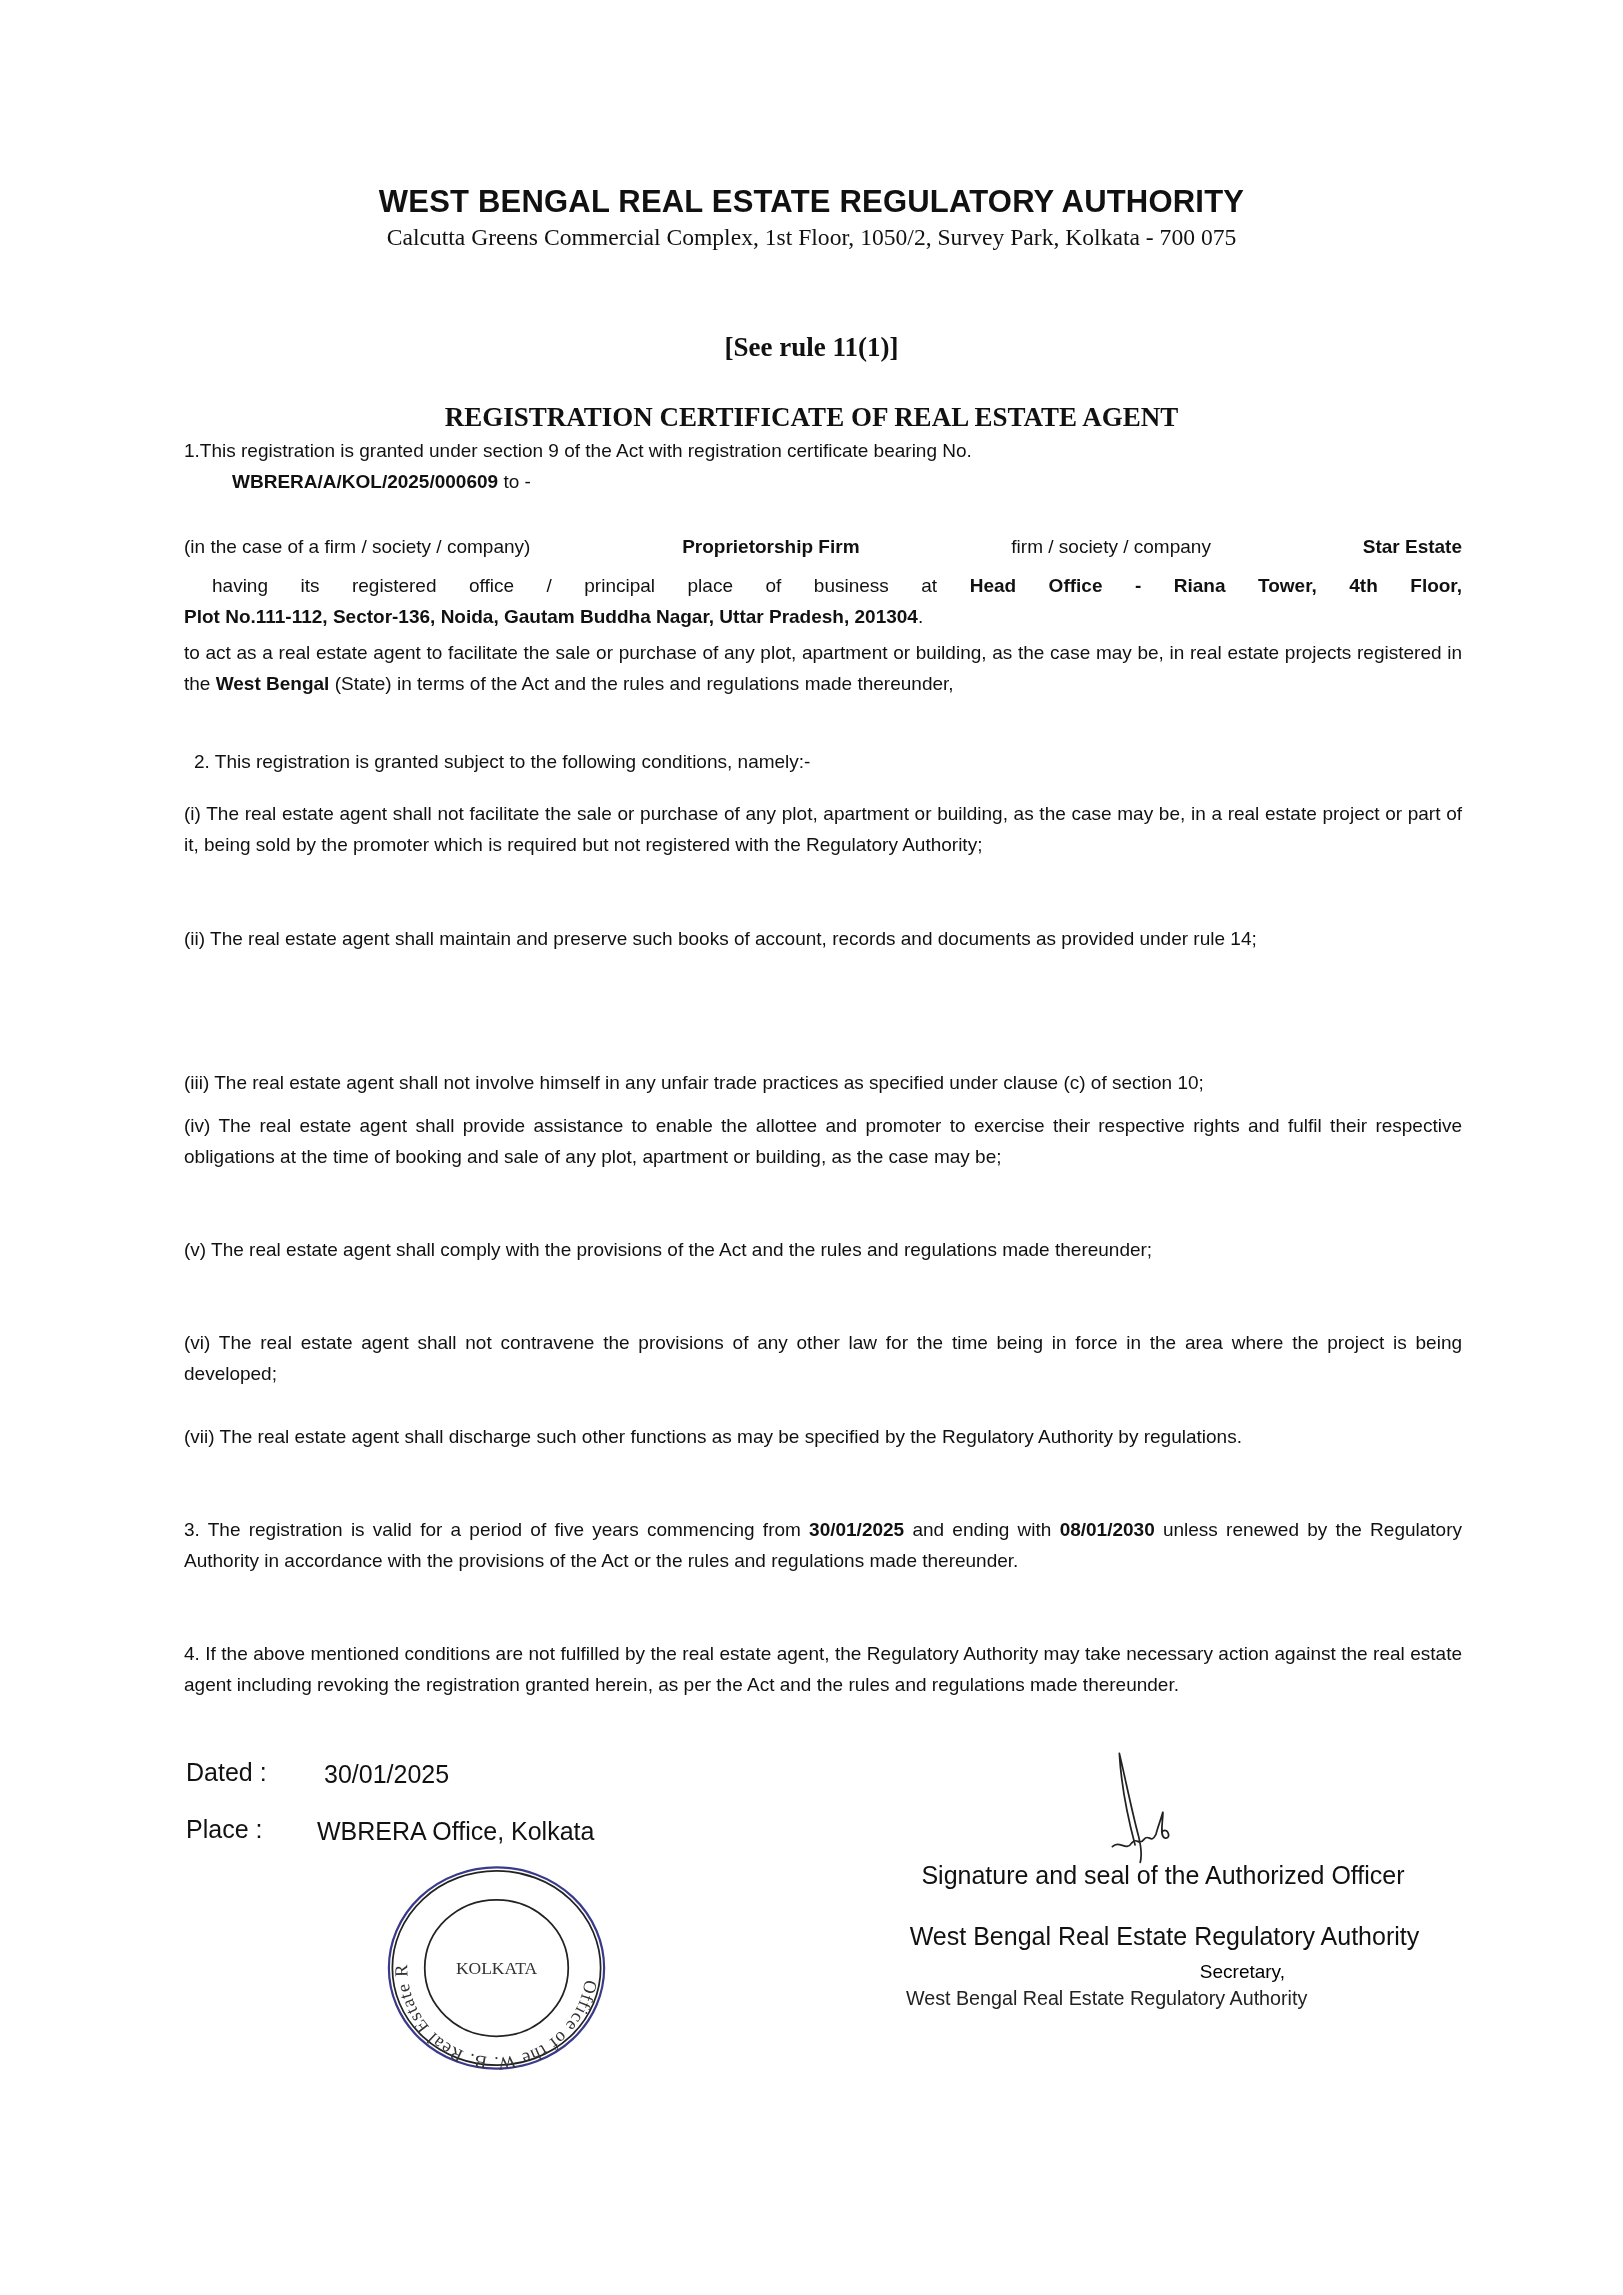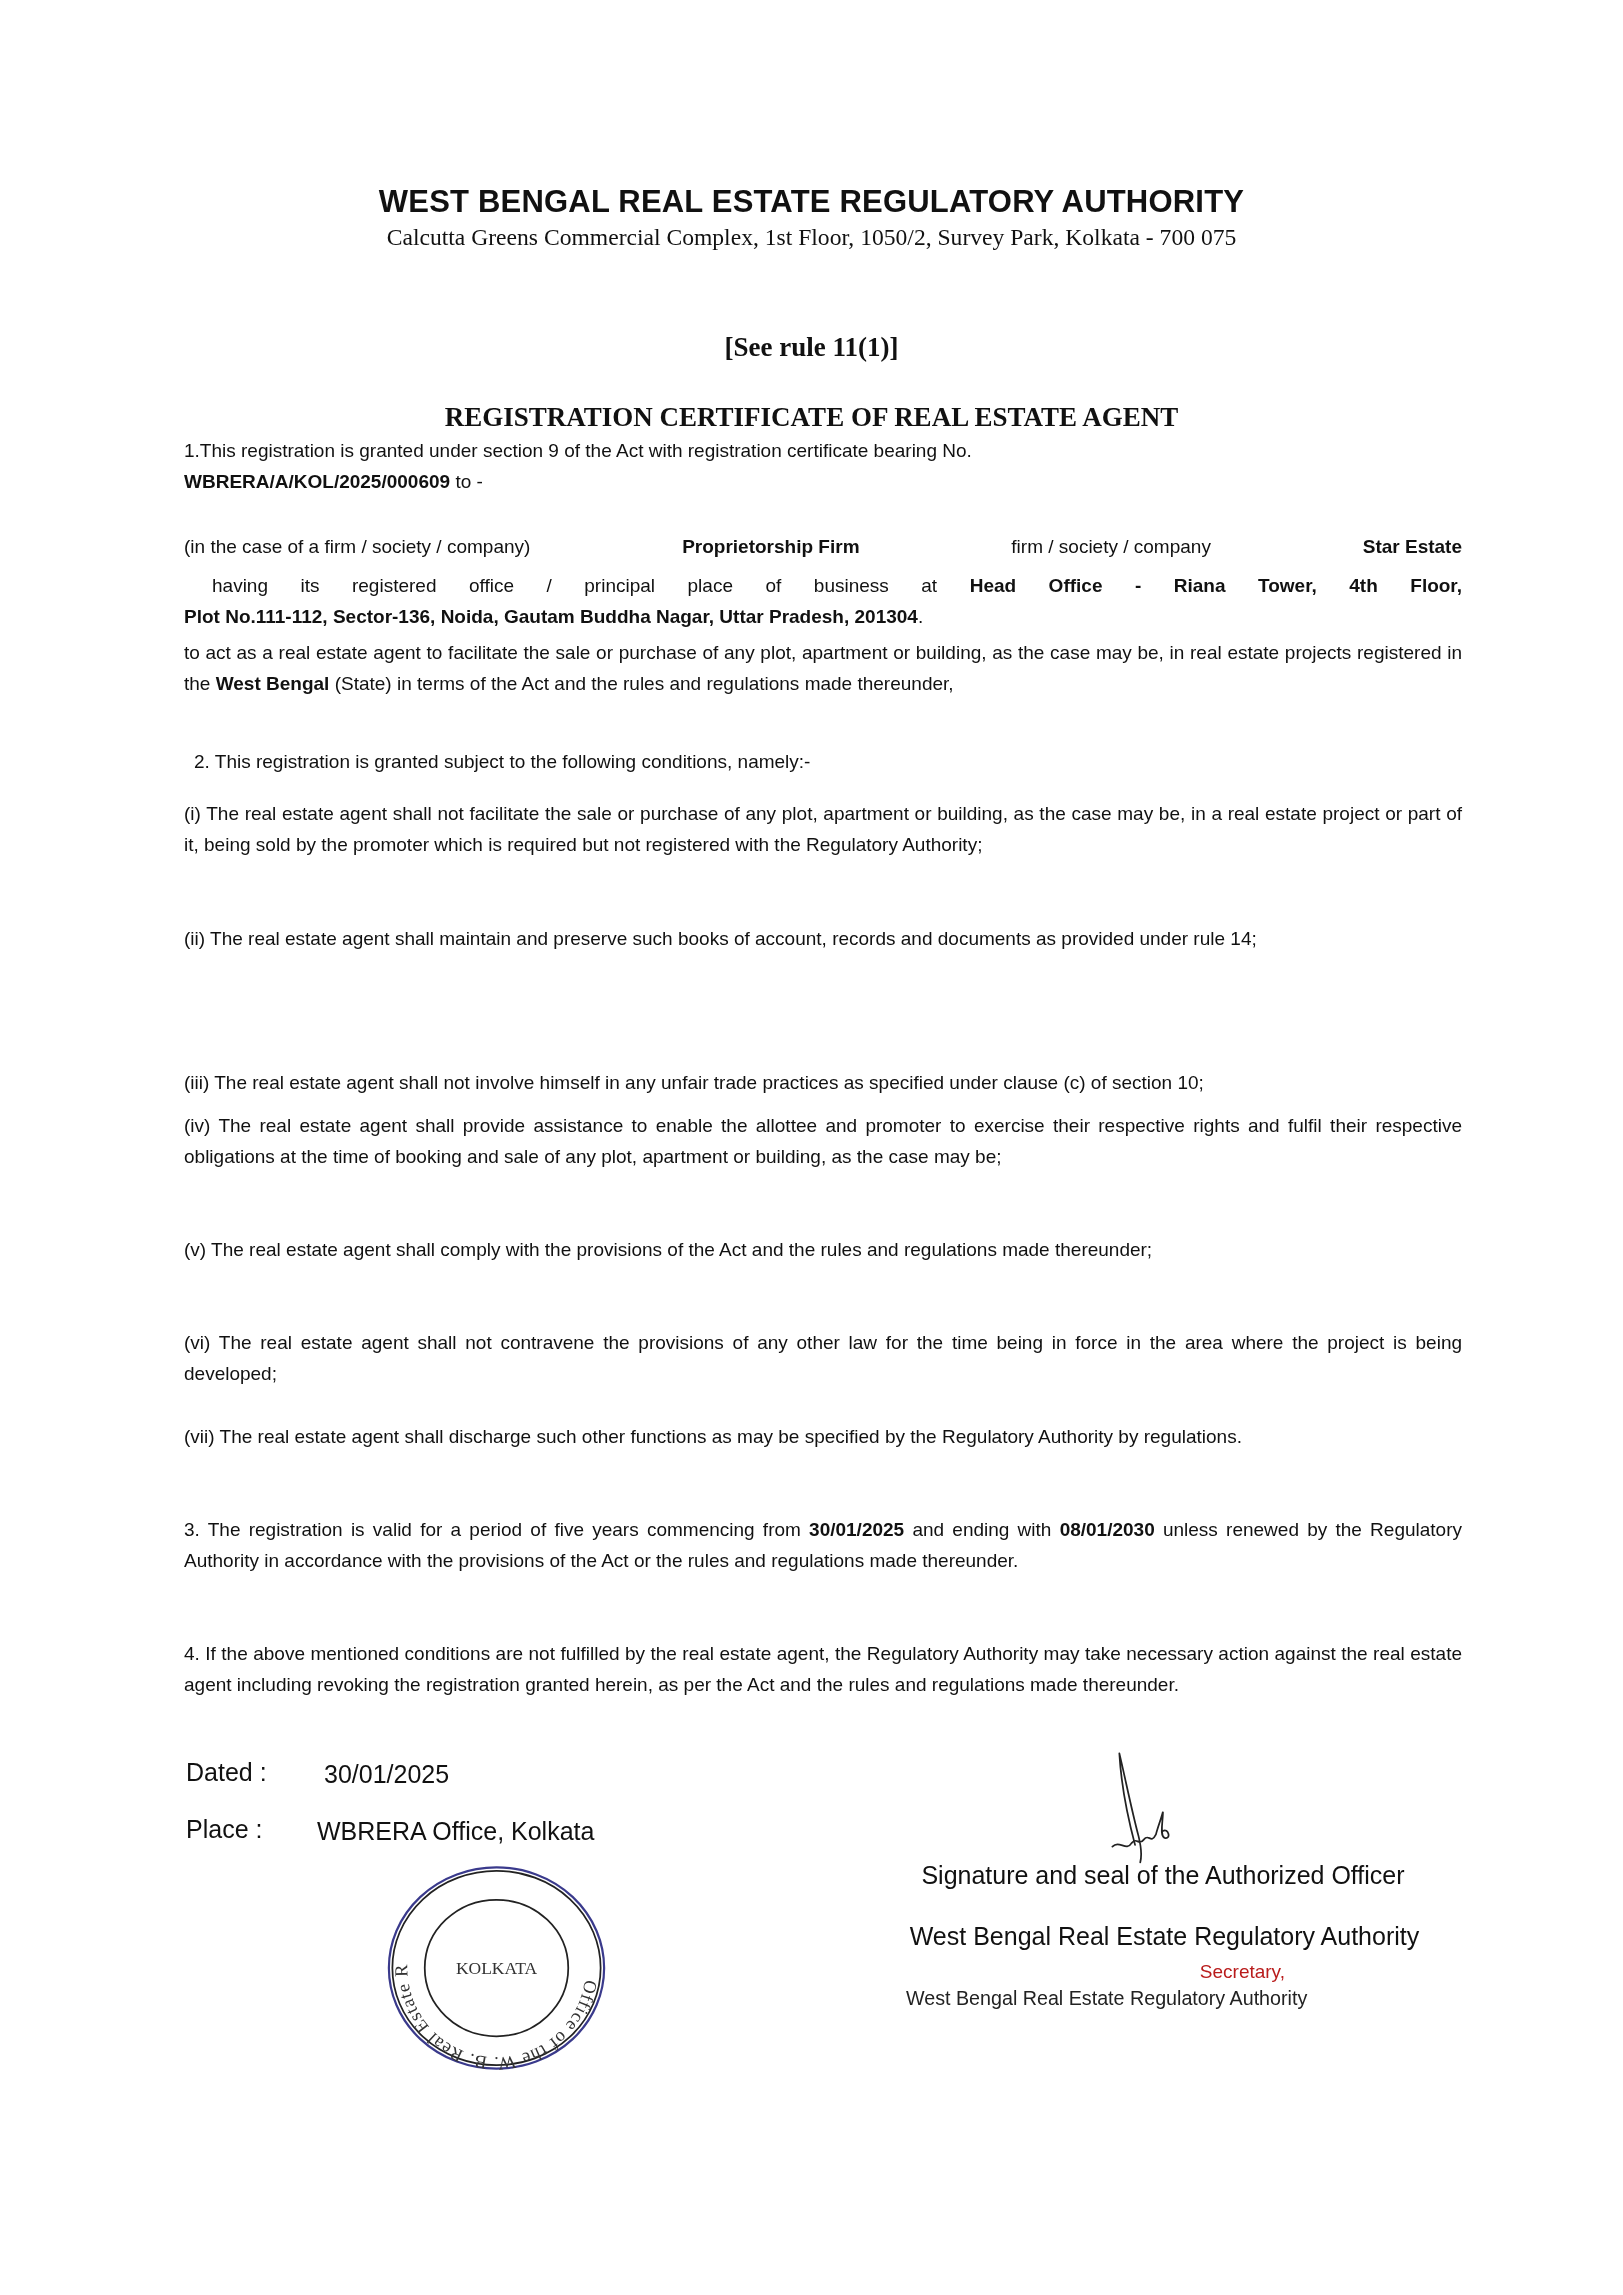--- a/index.html
+++ b/index.html
@@ -44,21 +44,21 @@
     position: absolute; left: 0; width: 1623px; top: 402px;
     text-align: center; font-weight: bold; font-size: 27px;
   }
 
   .body-text {
     position: absolute; left: 184px; width: 1278px;
     font-size: 19px; line-height: 31px; text-align: justify;
   }
   .body-text b { font-weight: bold; }
   .p1 { top: 435px; }
-  .p1-reg { top: 466px; }
+  .p1-reg { top: 466px; margin-left: 48px; }
   .p1-firm { top: 531px; }
   .p2 { top: 637px; }
   .p3 { top: 746px; margin-left: 10px; }
   .c1 { top: 798px; }
   .c2 { top: 923px; }
   .c3 { top: 1067px; }
   .c4 { top: 1110px; }
   .c5 { top: 1234px; }
   .c6 { top: 1327px; }
   .c7 { top: 1421px; }
@@ -90,21 +90,21 @@
   .sig-caption {
     position: absolute; left: 883px; width: 560px; top: 1861px;
     text-align: center; font-size: 25px;
   }
   .sig-authority {
     position: absolute; left: 876px; width: 577px; top: 1922px;
     text-align: center; font-size: 25px;
   }
   .sig-secretary {
     position: absolute; left: 874px; width: 411px; top: 1961px;
-    text-align: right; font-size: 19px; color: #b91c1c;
+    text-align: right; font-size: 19px; color: #000000;
   }
   .sig-secretary-authority {
     position: absolute; left: 906px; width: 472px; top: 1987px;
     text-align: left; font-size: 19.7px; color: #222;
   }
 </style>
 </head>
 <body>
 
 <div class="page">

